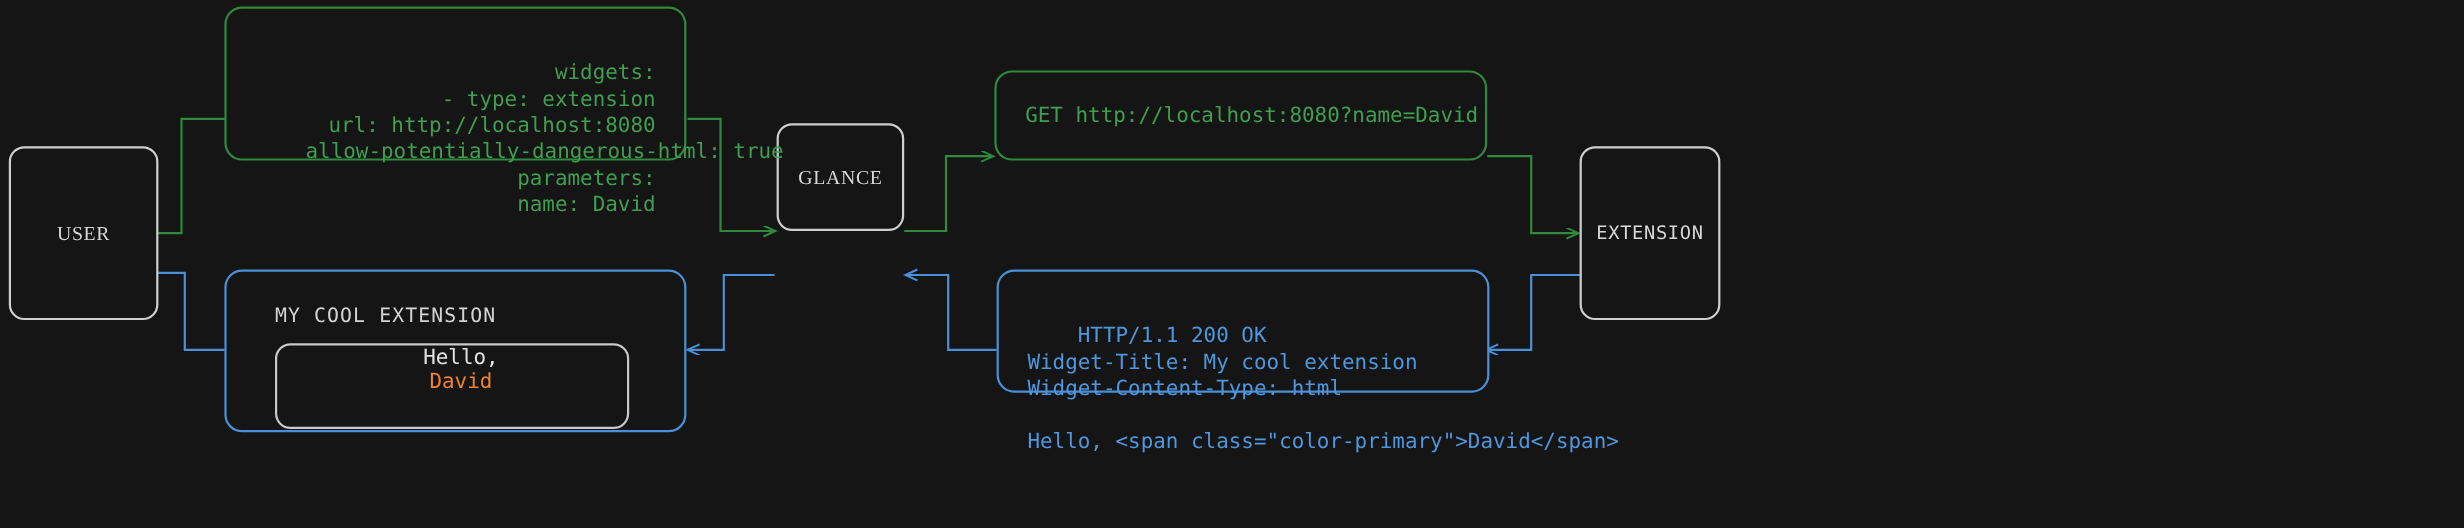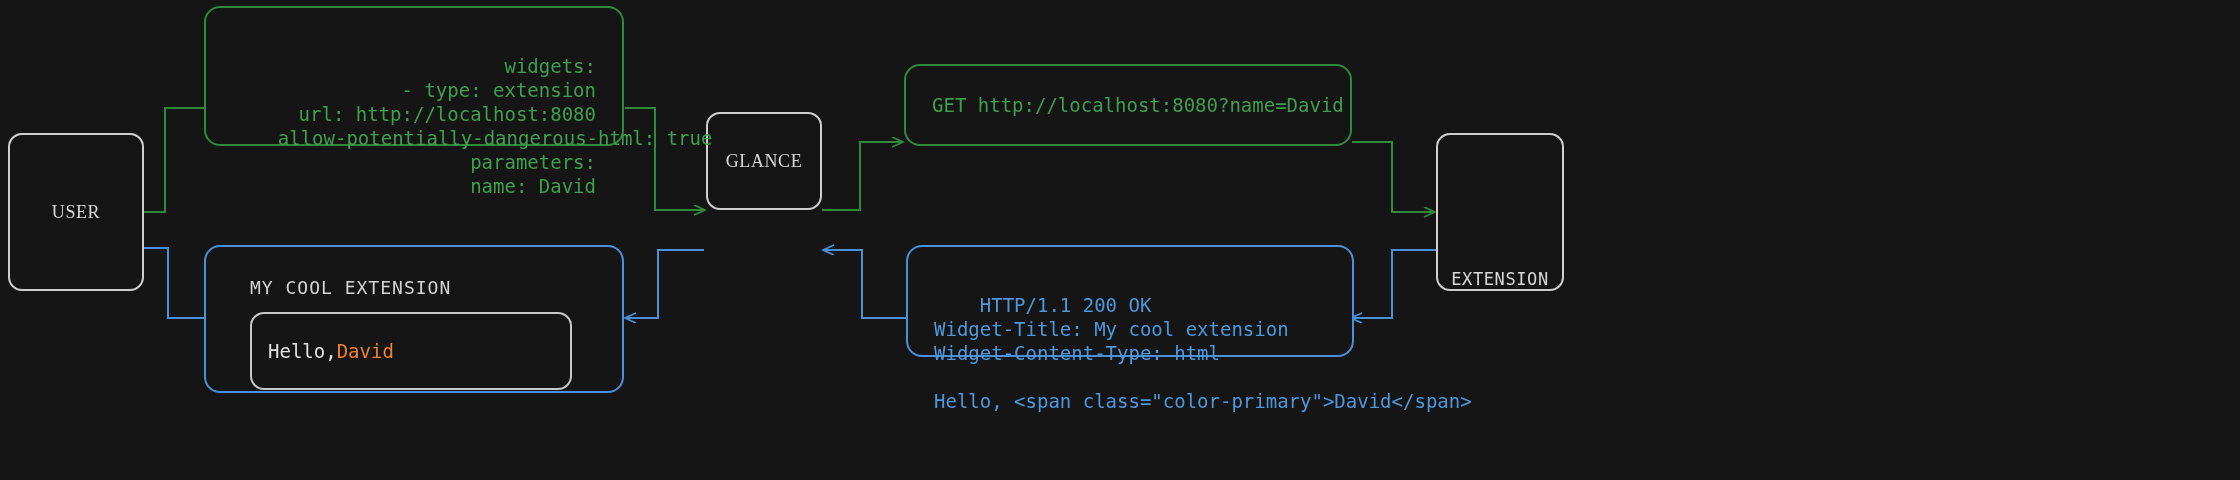--- a/index.html
+++ b/index.html
@@ -64,20 +64,21 @@
     border: 2px solid #c8c8c8;
     border-radius: 14px;
     margin: 0 24px 0 18px;
     height: 78px;
     display: flex;
     align-items: center;
     padding-left: 16px;
     font-family: "DejaVu Sans Mono", monospace;
     font-size: 19px;
     color: #e2e2e2;
+    flex-direction: column;
   }
   .accent { color: #f0822e; }
 </style>
 </head>
 <body>
 
 <div id="stage">
 
   <svg class="wires" viewBox="0 0 2240 480" xmlns="http://www.w3.org/2000/svg">
     <defs>
@@ -105,21 +106,21 @@
   </svg>
 
   <div class="node node-sans" style="left:8px; top:133px; width:136px; height:158px;">
     <span>USER</span>
   </div>
 
   <div class="node node-sans" style="left:706px; top:112px; width:116px; height:98px;">
     <span>GLANCE</span>
   </div>
 
-  <div class="node node-mono" style="left:1436px; top:133px; width:128px; height:158px;align-items:flex-end;">
+  <div class="node node-mono" style="left:1436px; top:133px; width:128px; height:158px;">
     <span>EXTENSION</span>
   </div>
 
   <div class="codebox green" style="left:204px; top:6px; width:420px; height:140px;text-align:right;">
     <span>widgets:
   - type: extension
     url: http://localhost:8080
     allow-potentially-dangerous-html: true
     parameters:
       name: David</span>

